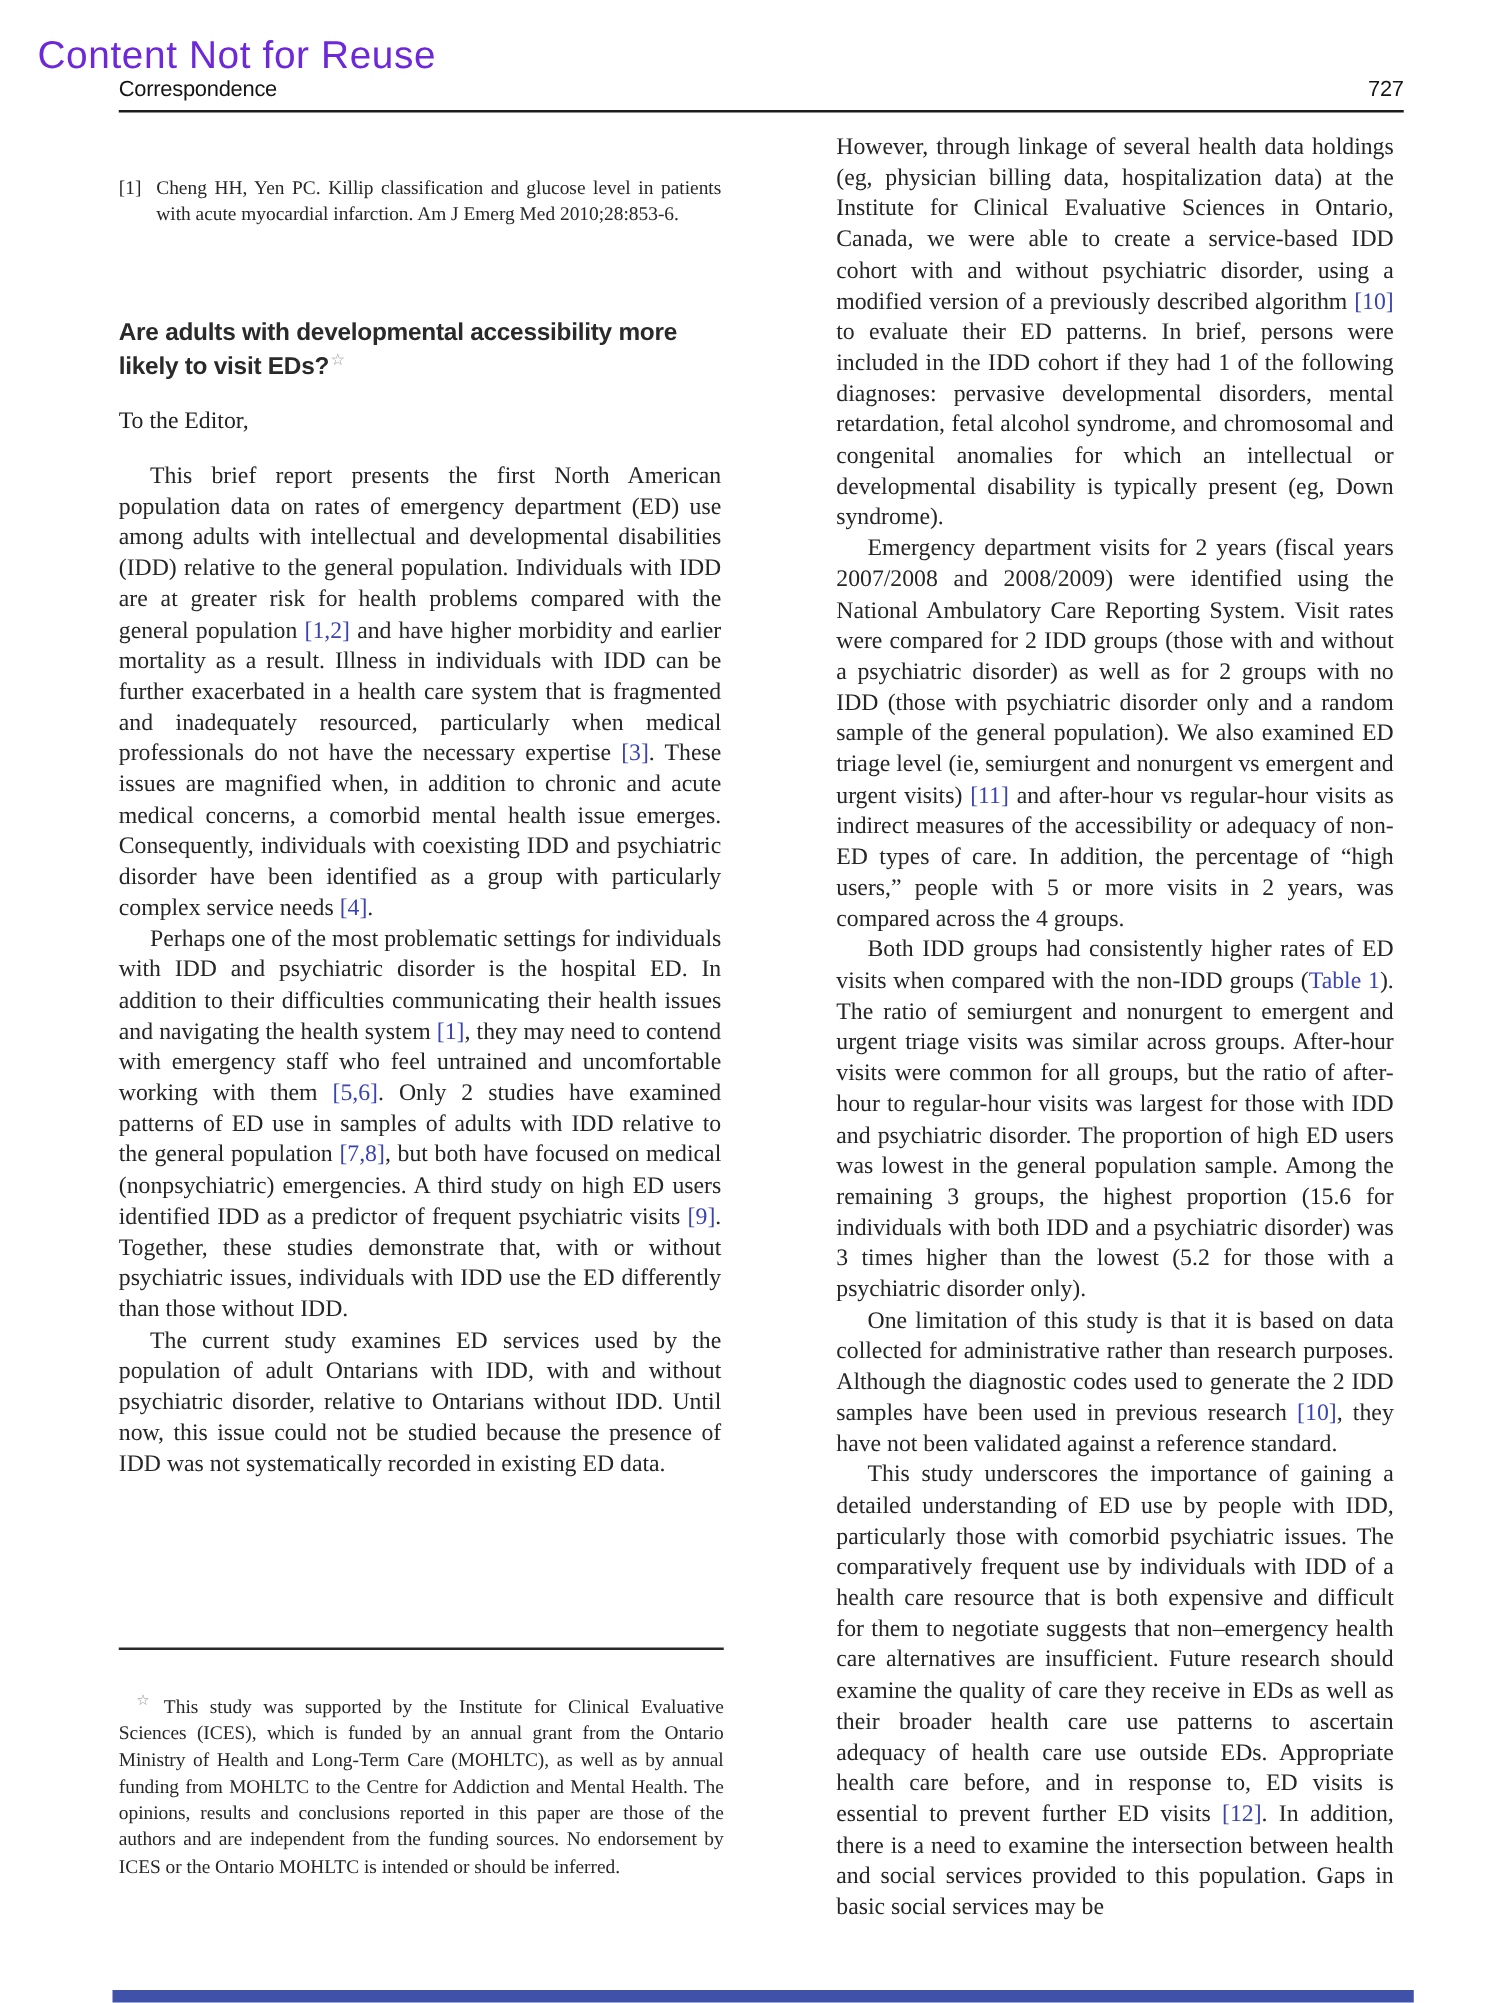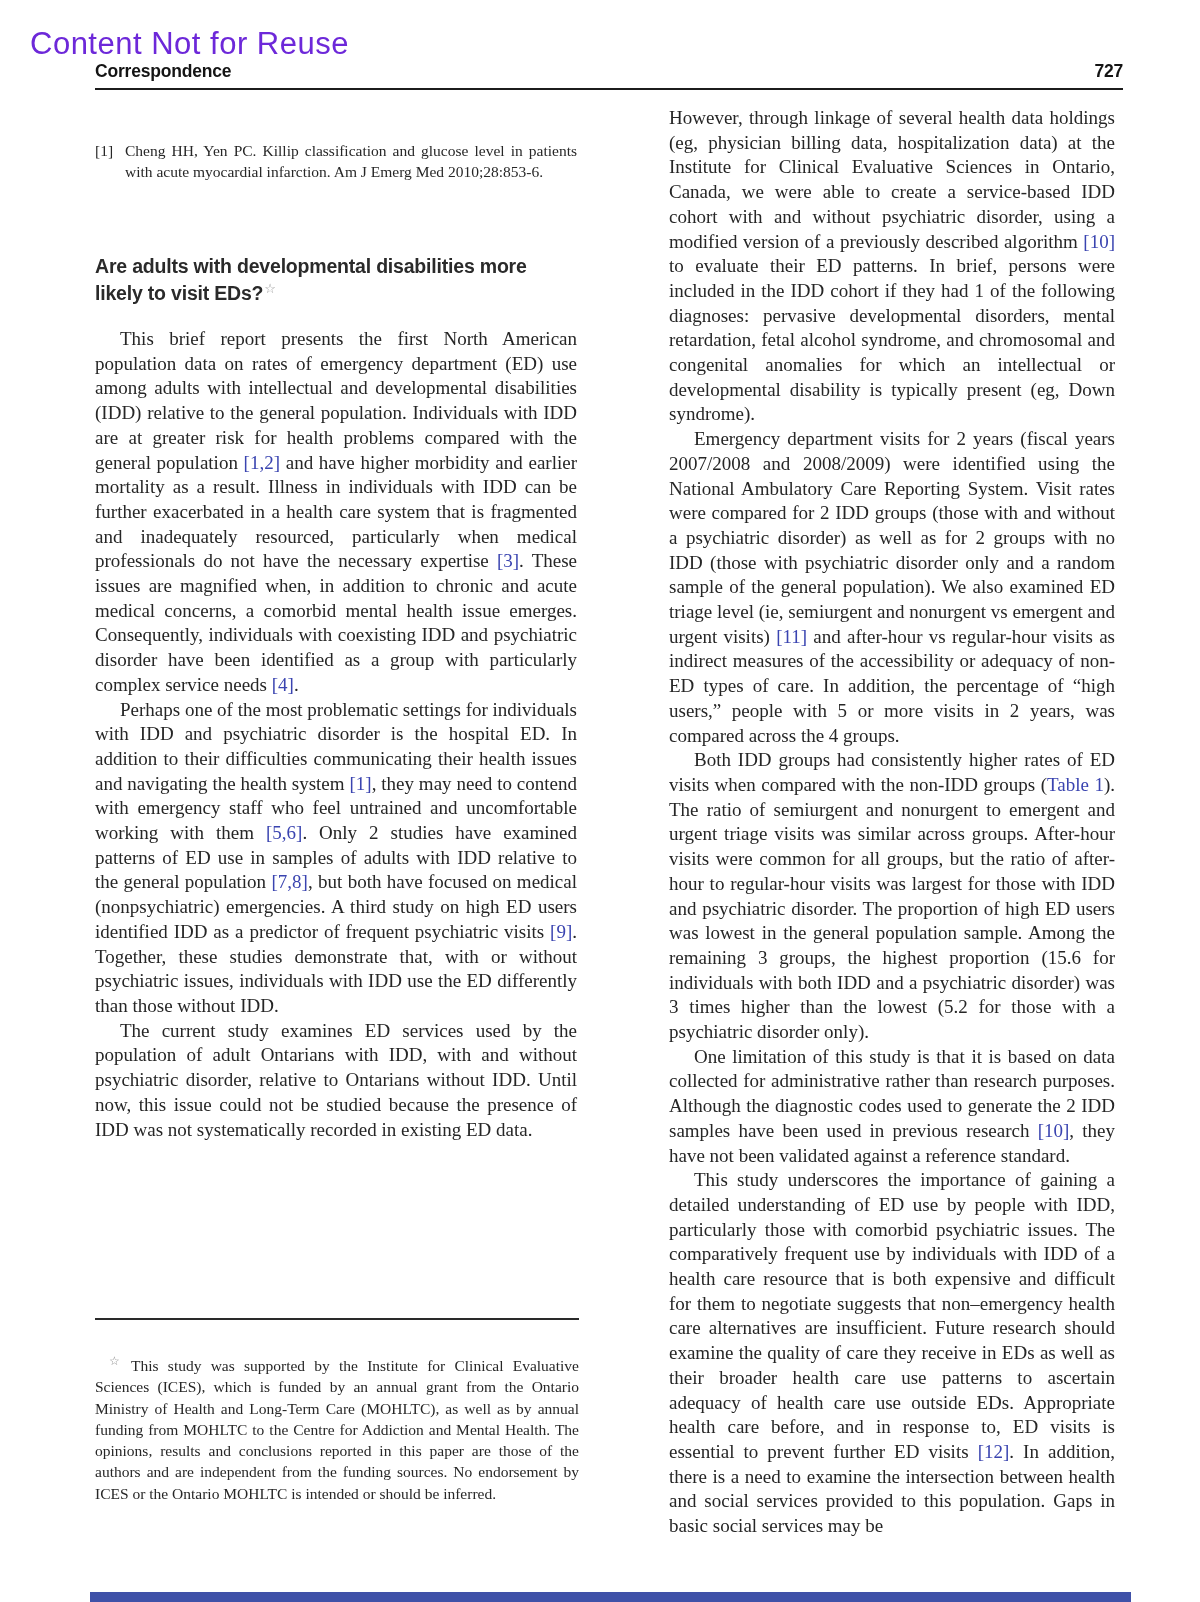--- a/index.html
+++ b/index.html
@@ -9,21 +9,21 @@
     -webkit-font-smoothing:antialiased;
   }
   .watermark{
     position:absolute;left:30px;top:26px;
     font-family:"Liberation Sans", sans-serif;
     font-size:31px;color:#6d28d9;letter-spacing:0.5px;white-space:nowrap;
   }
   .runhead{
     position:absolute;left:95px;top:61px;width:1028px;
     display:flex;justify-content:space-between;align-items:flex-end;
-    font-family:"Liberation Sans", sans-serif;font-weight:bold;
+    font-family:"Liberation Sans", sans-serif;font-weight:normal;
     font-size:17.5px;color:#141414;letter-spacing:-0.2px;gap:32px;
   }
   .head-rule{
     position:absolute;left:95px;top:88px;width:1028px;height:2px;background:#1c1c1c;
   }
   .col{position:absolute;width:482px;}
   .col-left{left:95px;top:108px;}
   .col-right{left:633px;top:106px;}
   .ref-heading{
     margin:0;font-family:"Liberation Sans", sans-serif;font-weight:bold;
@@ -77,22 +77,23 @@
 </div>
 <div class="head-rule"></div>
 
 <div class="col col-left">
 
   <div class="ref-item">
     <span class="ref-num">[1]</span>
     <span class="ref-text">Cheng HH, Yen PC. Killip classification and glucose level in patients with acute myocardial infarction. Am J Emerg Med 2010;28:853-6.</span>
   </div>
 
-  <h3 class="article-title"><span>Are adults with developmental disabilities more likely to visit EDs?</span><sup class="title-star">☆</sup></h3>
+  <h3 class="article-title"><span>Are adults with developmental accessibility more likely to visit EDs?</span><sup class="title-star">☆</sup></h3>
 
+  <p class="salutation">To the Editor,</p>
 
   <div class="paragraphs">
       <p class="par indent">This brief report presents the first North American population data on rates of emergency department (ED) use among adults with intellectual and developmental disabilities (IDD) relative to the general population. Individuals with IDD are at greater risk for health problems compared with the general population <span class="cite">[1,2]</span> and have higher morbidity and earlier mortality as a result. Illness in individuals with IDD can be further exacerbated in a health care system that is fragmented and inadequately resourced, particularly when medical professionals do not have the necessary expertise <span class="cite">[3]</span>. These issues are magnified when, in addition to chronic and acute medical concerns, a comorbid mental health issue emerges. Consequently, individuals with coexisting IDD and psychiatric disorder have been identified as a group with particularly complex service needs <span class="cite">[4]</span>.</p>
       <p class="par indent">Perhaps one of the most problematic settings for individuals with IDD and psychiatric disorder is the hospital ED. In addition to their difficulties communicating their health issues and navigating the health system <span class="cite">[1]</span>, they may need to contend with emergency staff who feel untrained and uncomfortable working with them <span class="cite">[5,6]</span>. Only 2 studies have examined patterns of ED use in samples of adults with IDD relative to the general population <span class="cite">[7,8]</span>, but both have focused on medical (nonpsychiatric) emergencies. A third study on high ED users identified IDD as a predictor of frequent psychiatric visits <span class="cite">[9]</span>. Together, these studies demonstrate that, with or without psychiatric issues, individuals with IDD use the ED differently than those without IDD.</p>
       <p class="par indent">The current study examines ED services used by the population of adult Ontarians with IDD, with and without psychiatric disorder, relative to Ontarians without IDD. Until now, this issue could not be studied because the presence of IDD was not systematically recorded in existing ED data.</p>
     </div>
 </div>
 
 <div class="col col-right">
   <div class="paragraphs">

